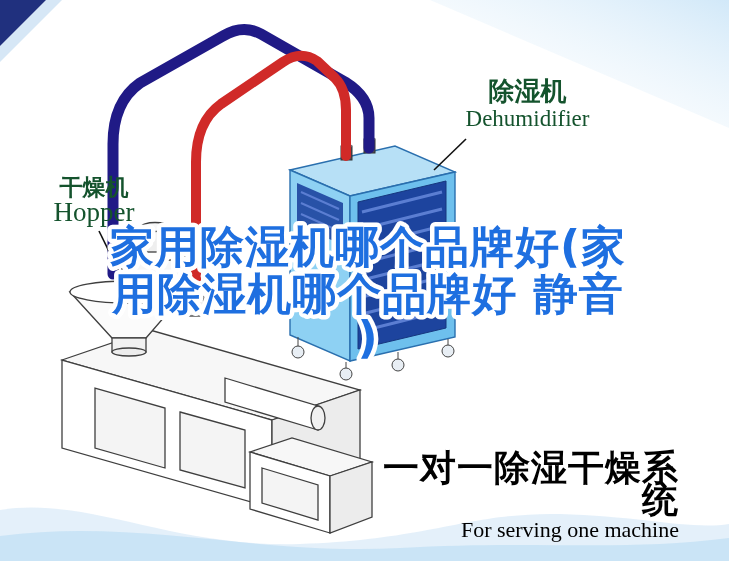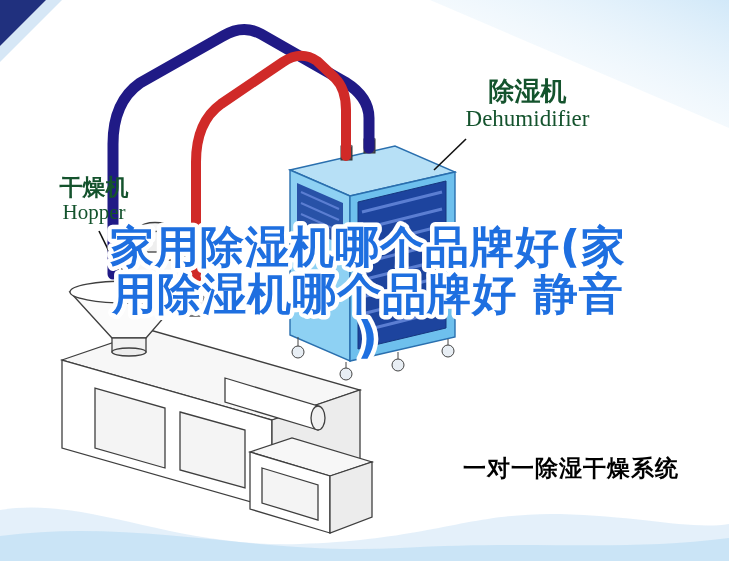--- a/index.html
+++ b/index.html
@@ -5,23 +5,23 @@
   html,body{margin:0;padding:0;background:#fff;}
   .stage{position:relative;width:729px;height:561px;overflow:hidden;background:#ffffff;
          font-family:"DejaVu Sans",sans-serif;}
   .stage svg{position:absolute;left:0;top:0;}
   .float-label{position:absolute;text-align:center;color:#14532d;}
   .label-zh{font-family:"DejaVu Sans",sans-serif;font-weight:700;}
   .label-en{font-family:"Liberation Serif",serif;font-weight:400;}
   .lbl-dehum .label-zh{font-size:26px;line-height:30px;}
   .lbl-dehum .label-en{font-size:23px;line-height:26px;text-align:center;}
   .lbl-hopper .label-zh{font-size:23px;line-height:26px;}
-  .lbl-hopper .label-en{font-size:21px;line-height:24px;}
+  .lbl-hopper .label-en{font-size:27px;line-height:24px;}
   .caption{position:absolute;right:50px;top:452px;width:330px;text-align:right;color:#000;}
-  .caption .cap-zh{font-family:"DejaVu Sans",sans-serif;font-weight:700;font-size:23px;line-height:32px;letter-spacing:1px;}
+  .caption .cap-zh{font-family:"DejaVu Sans",sans-serif;font-weight:700;font-size:36px;line-height:32px;letter-spacing:1px;}
   .caption .cap-en{font-family:"Liberation Serif",serif;font-size:22px;line-height:28px;}
   .hl{font-family:"DejaVu Sans",sans-serif;font-weight:700;font-size:44px;letter-spacing:1px;}
   .hl-outline{fill:#ffffff;stroke:#ffffff;stroke-width:9px;stroke-linejoin:round;}
   .mc{stroke:#3f3f3f;stroke-width:1.3;}
   .cab{stroke:#2a6fae;stroke-width:1.4;}
 </style>
 </head>
 <body>
 
 <div class="stage">
@@ -128,15 +128,16 @@
     <div class="label-en">Dehumidifier</div>
   </div>
 
   <div class="float-label lbl-hopper" style="left:48px;top:174px;width:92px;">
     <div class="label-zh">干燥机</div>
     <div class="label-en">Hopper</div>
   </div>
 
   <div class="caption">
     <div class="cap-zh">一对一除湿干燥系统</div>
+    <div class="cap-en">For serving one machine</div>
   </div>
 
 </div>
 
 </body></html>

